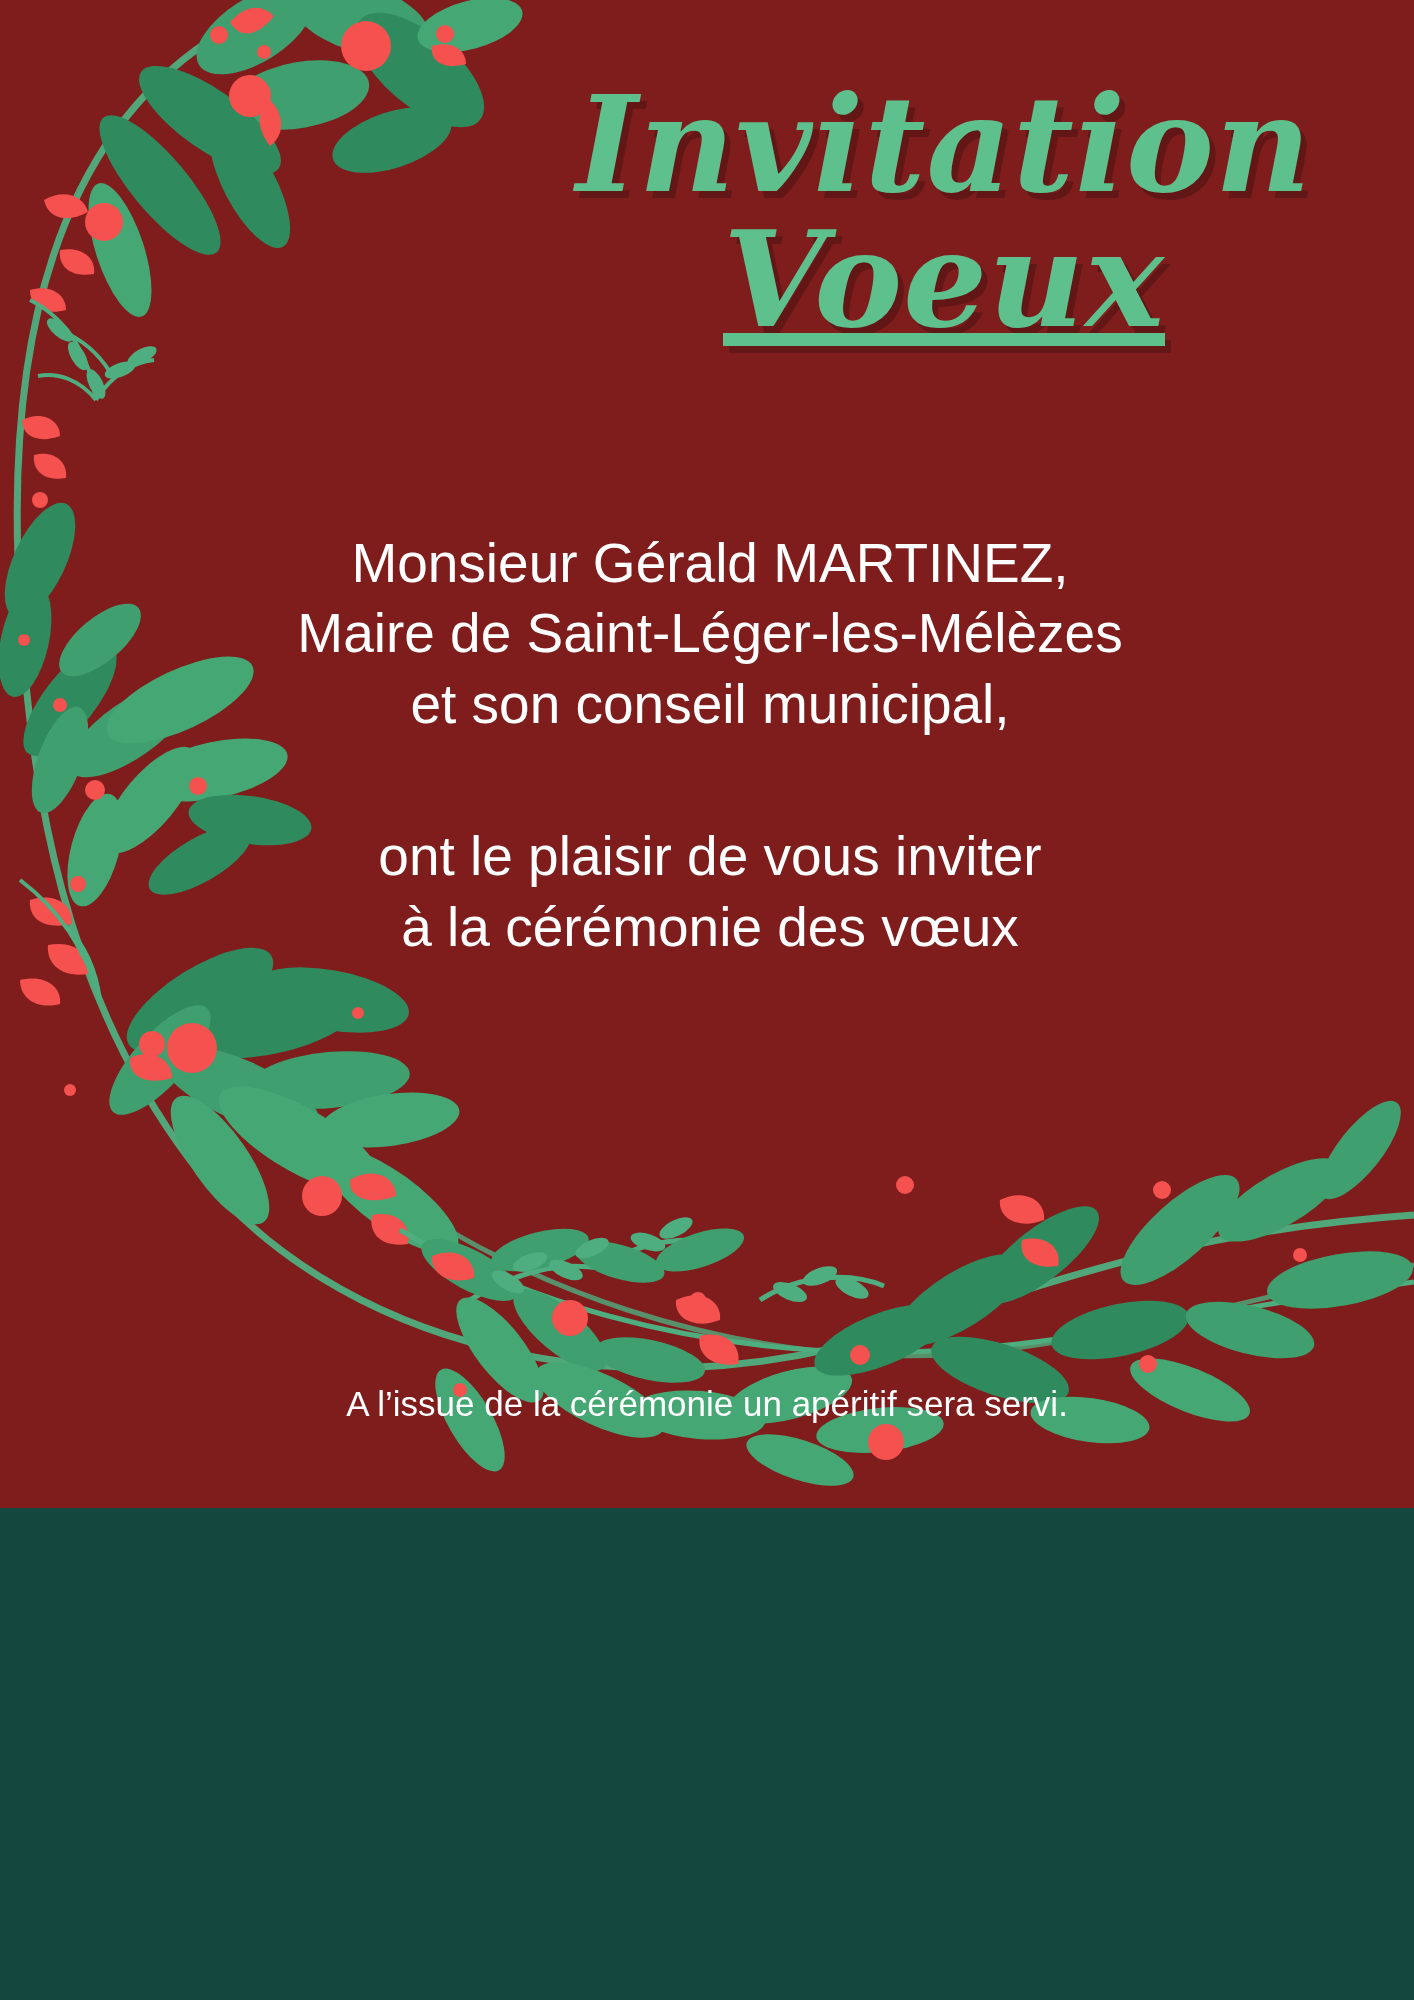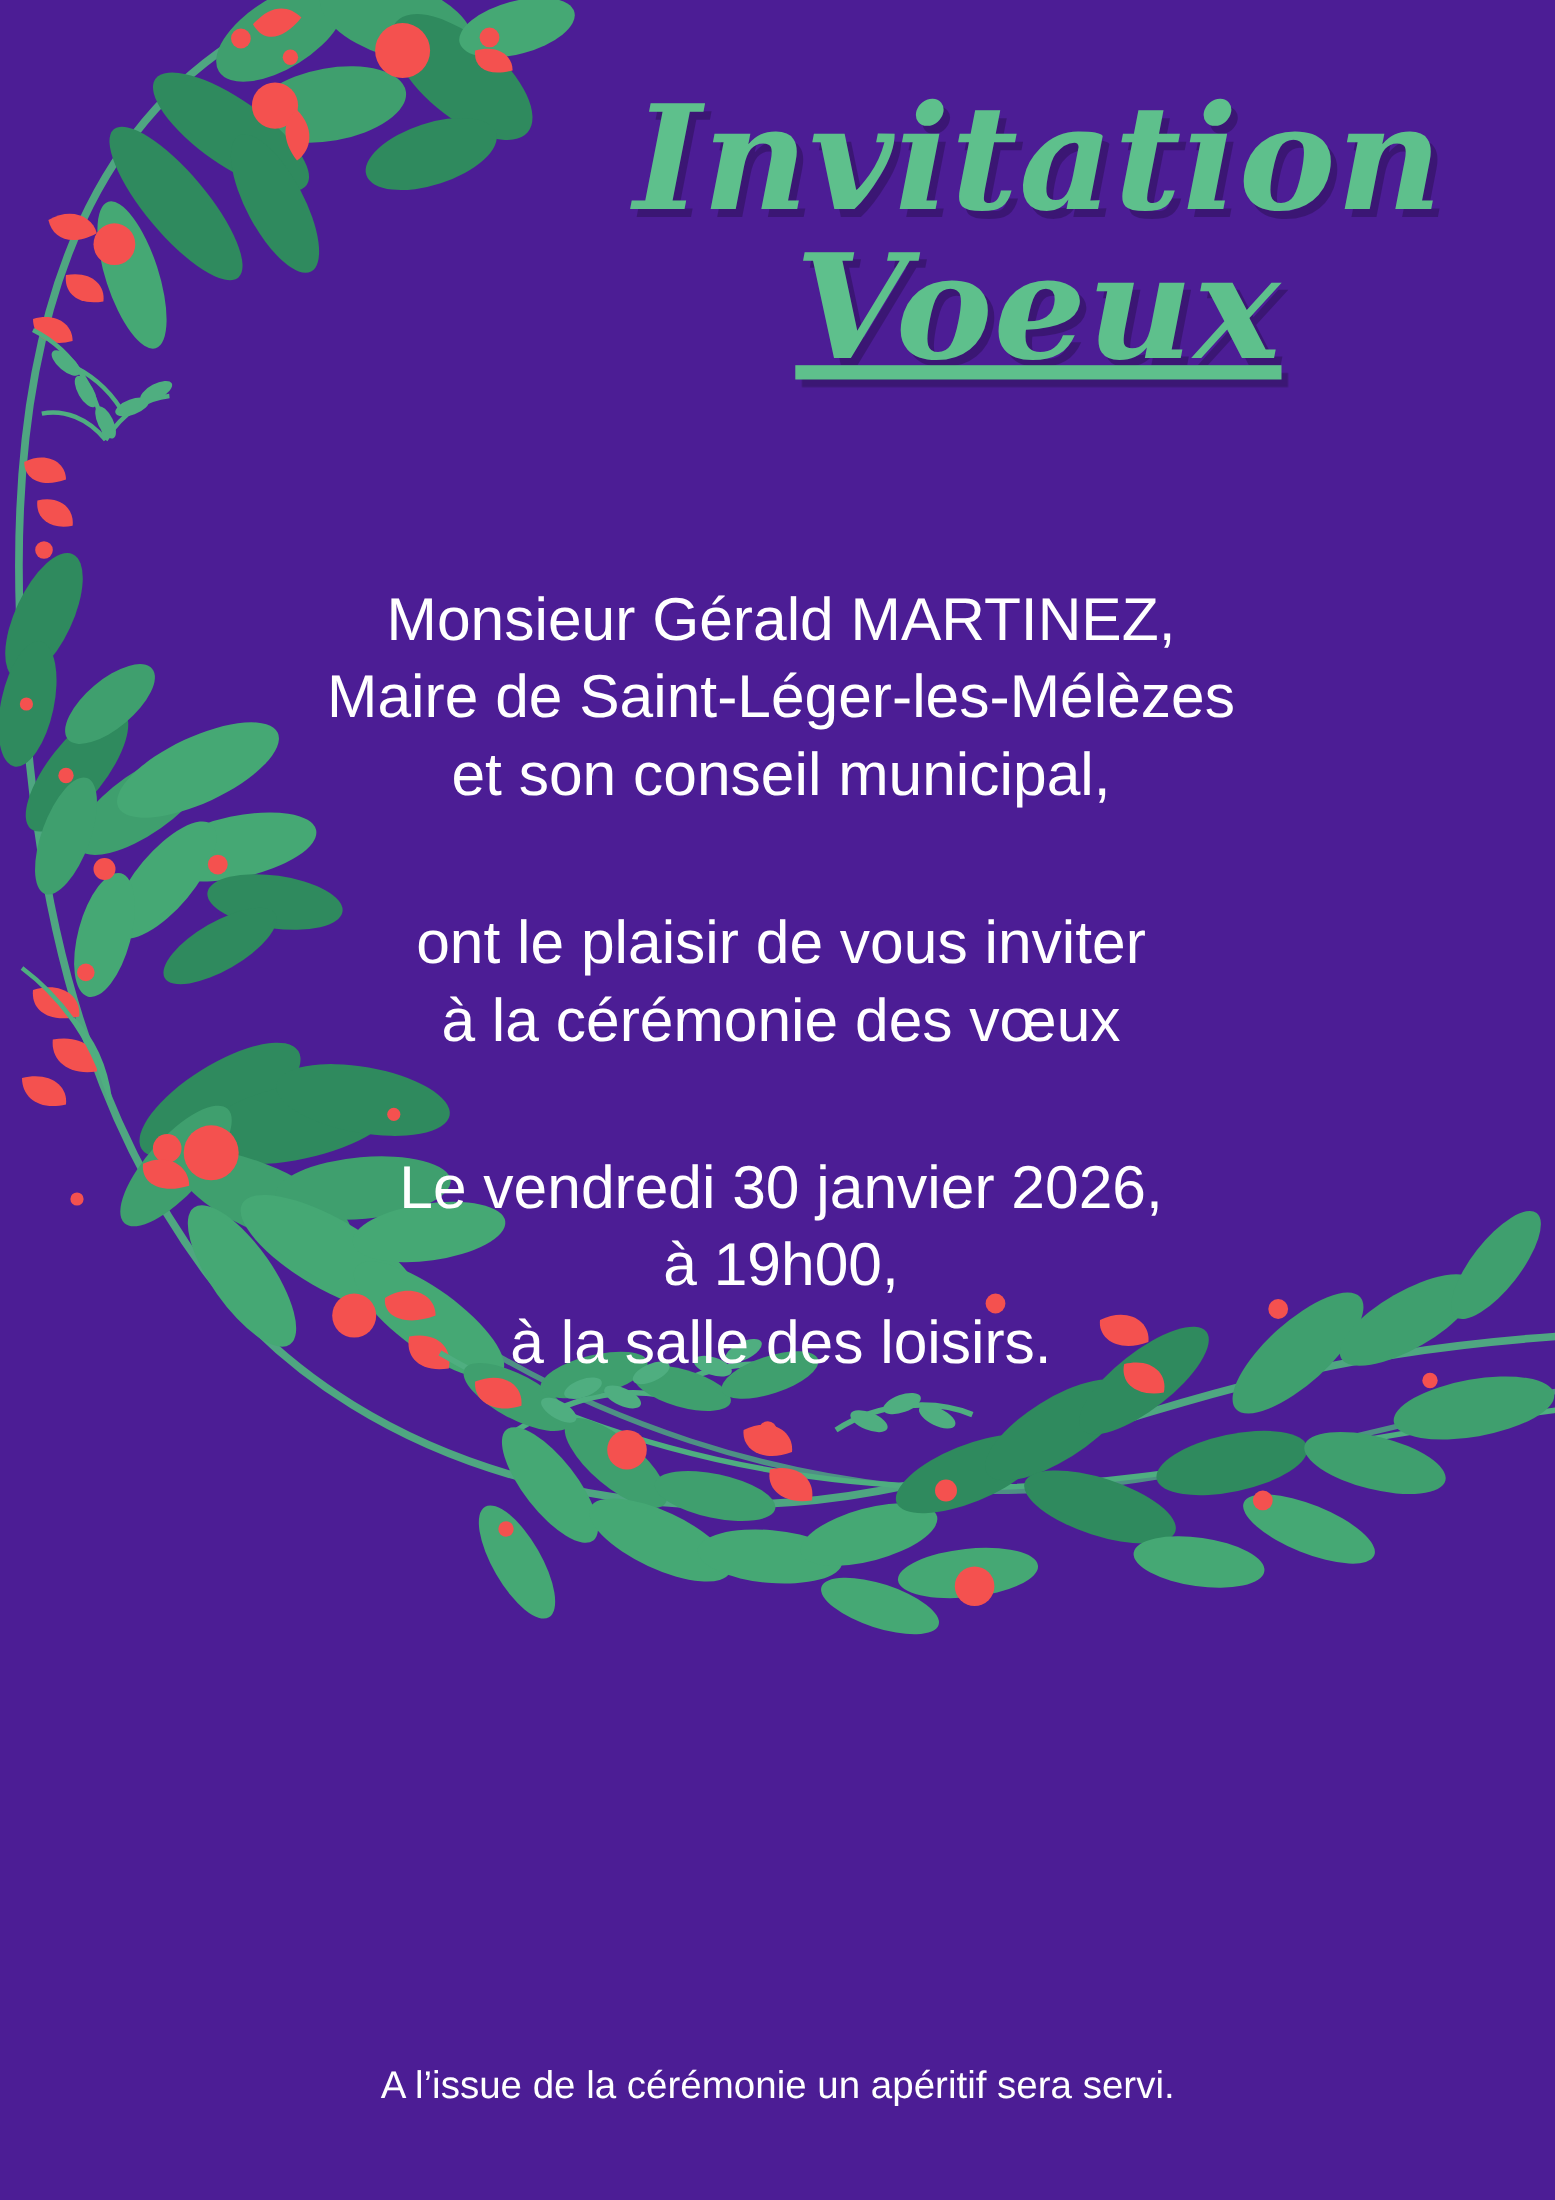--- a/index.html
+++ b/index.html
@@ -9,22 +9,22 @@
   }
   body {
     width: 1414px;
     height: 2000px;
     overflow: hidden;
     font-family: "Liberation Sans", sans-serif;
   }
   .poster {
     position: relative;
     width: 1414px;
-    height: 2000px;
-    background: #4c1d95;
+    height: 1508px;
+    background: #7f1d1d;
     overflow: hidden;
   }
   .decor {
     position: absolute;
     inset: 0;
     width: 1414px;
     height: 2000px;
     pointer-events: none;
   }
   .title-block {
@@ -295,23 +295,18 @@
       <div>Monsieur Gérald MARTINEZ,</div>
       <div>Maire de Saint-Léger-les-Mélèzes</div>
       <div>et son conseil municipal,</div>
     </div>
 
     <div class="para">
       <div>ont le plaisir de vous inviter</div>
       <div>à la cérémonie des vœux</div>
     </div>
 
-    <div class="para">
-      <div>Le vendredi 30 janvier 2026,</div>
-      <div>à 19h00,</div>
-      <div>à la salle des loisirs.</div>
-    </div>
 
   </div>
 
   <div class="footer">A l’issue de la cérémonie un apéritif sera servi.</div>
 
 </div>
 
 </body></html>

